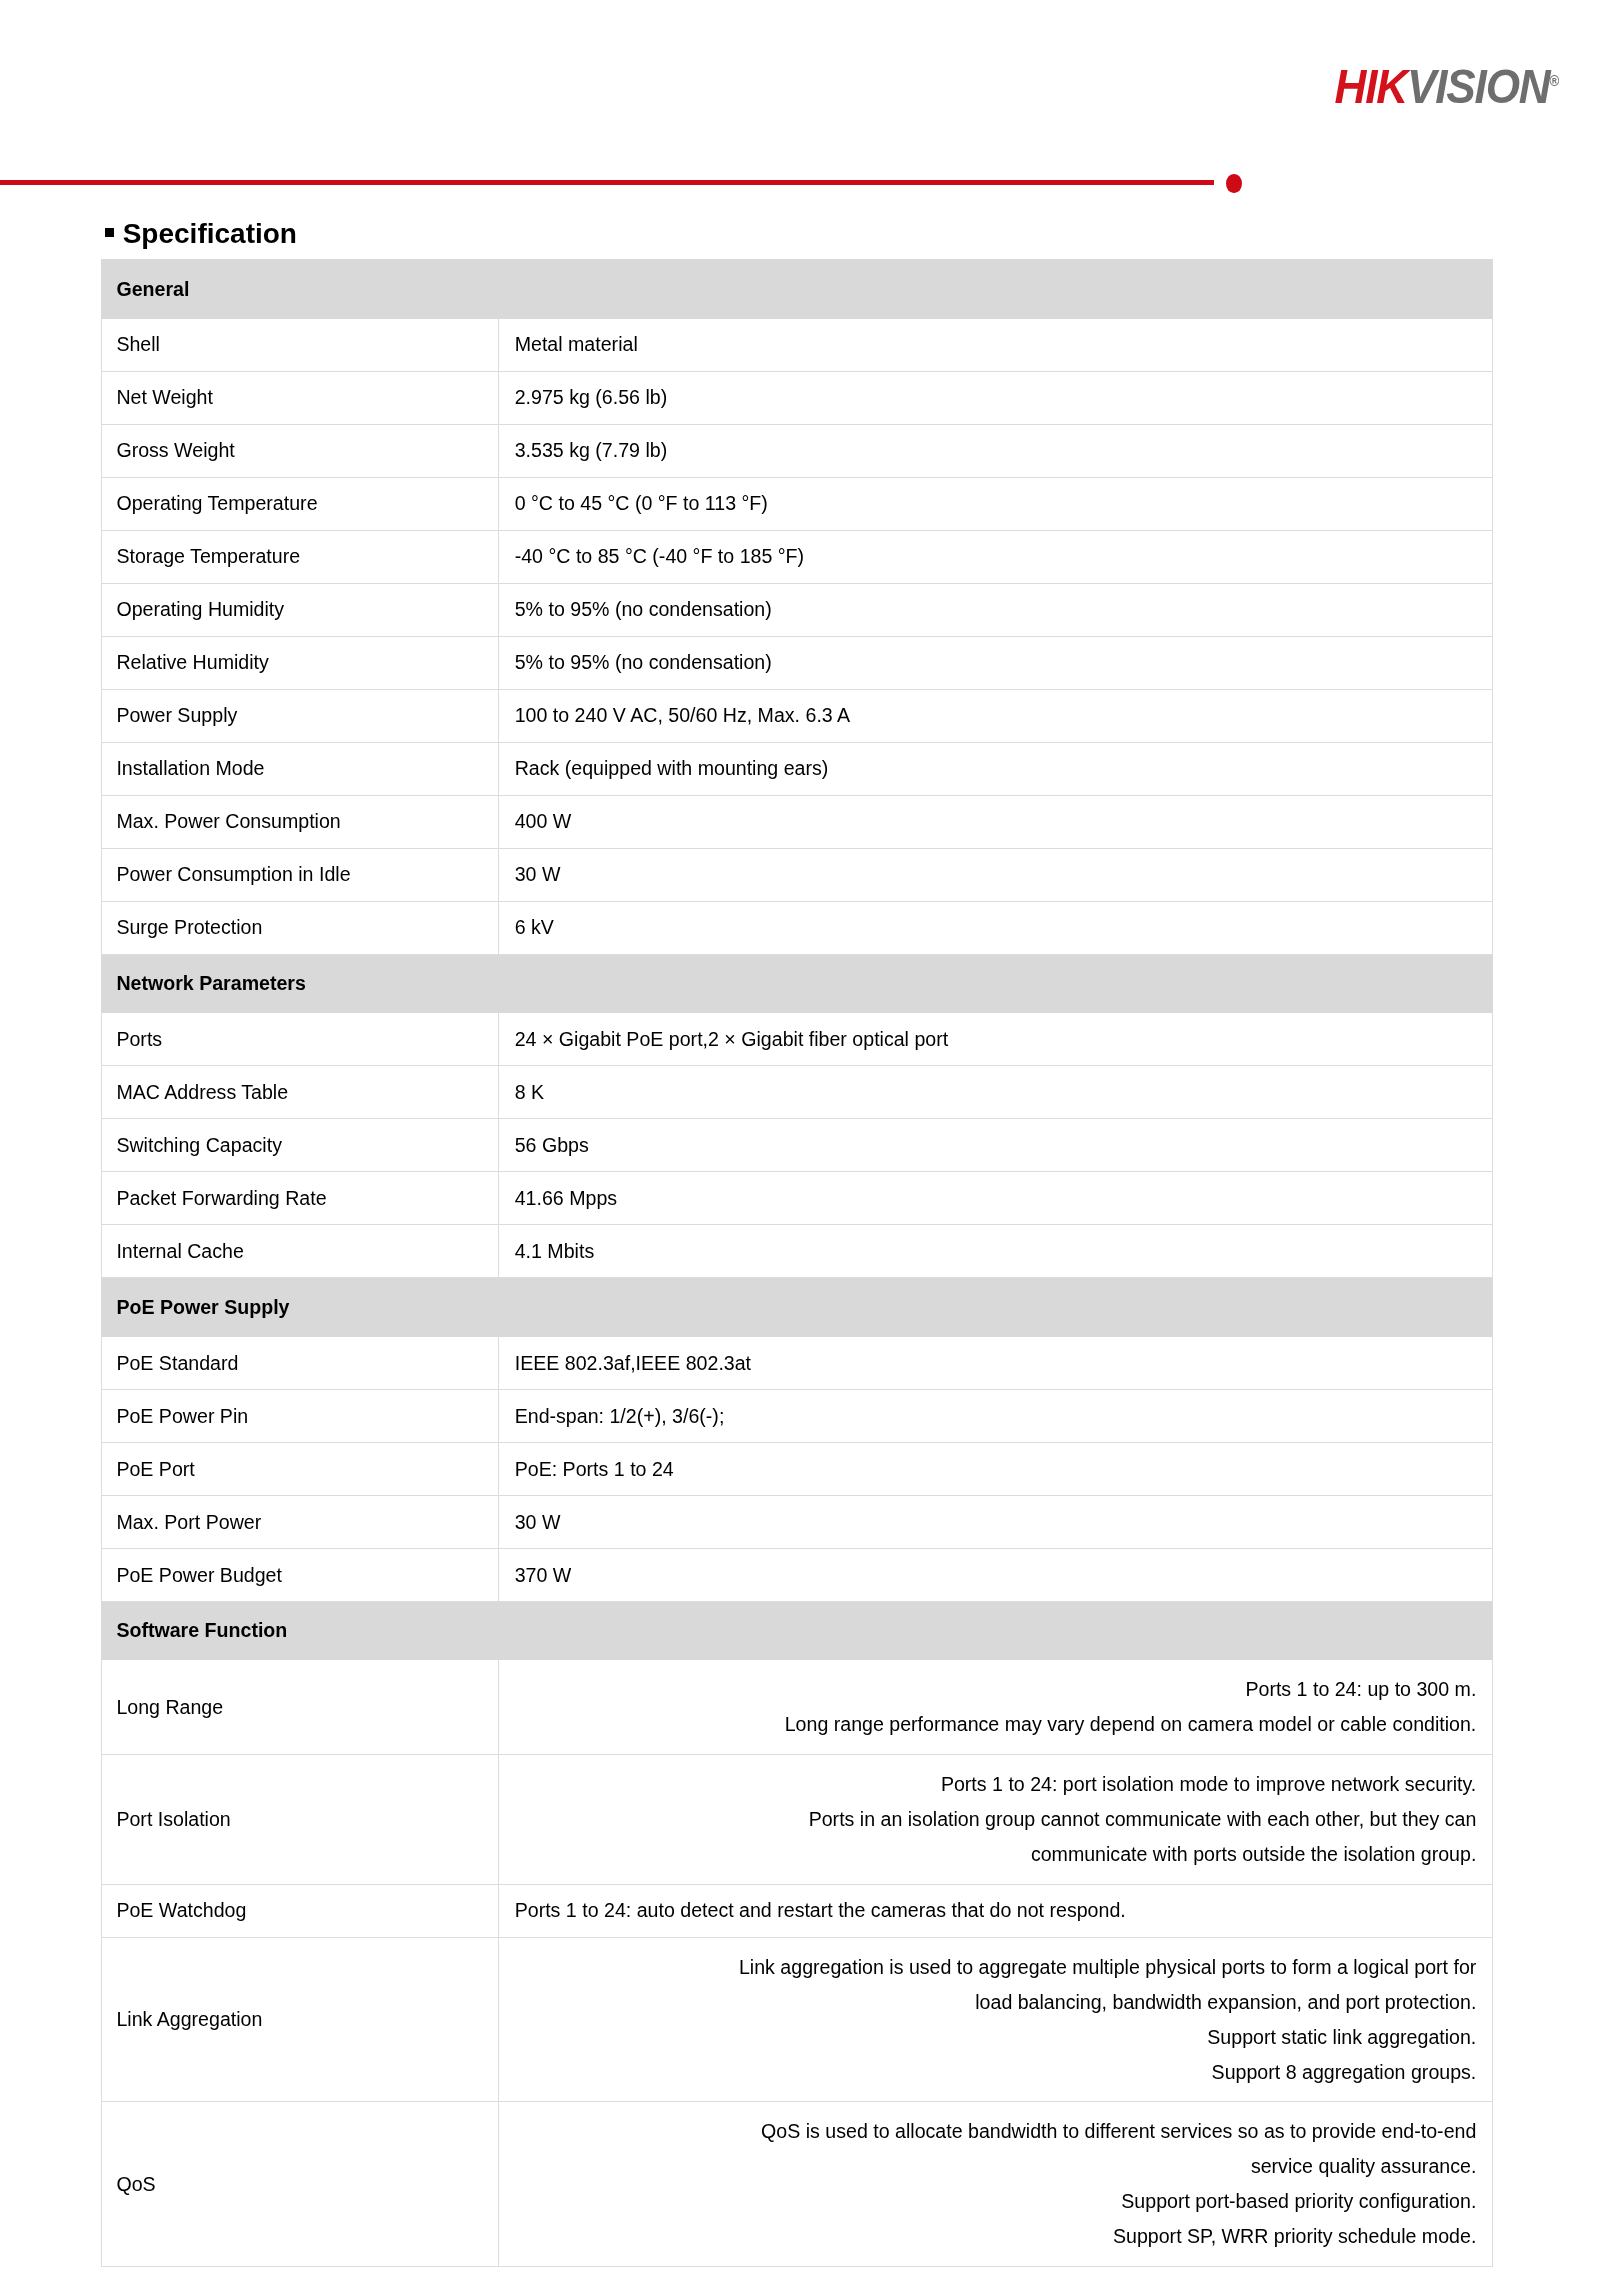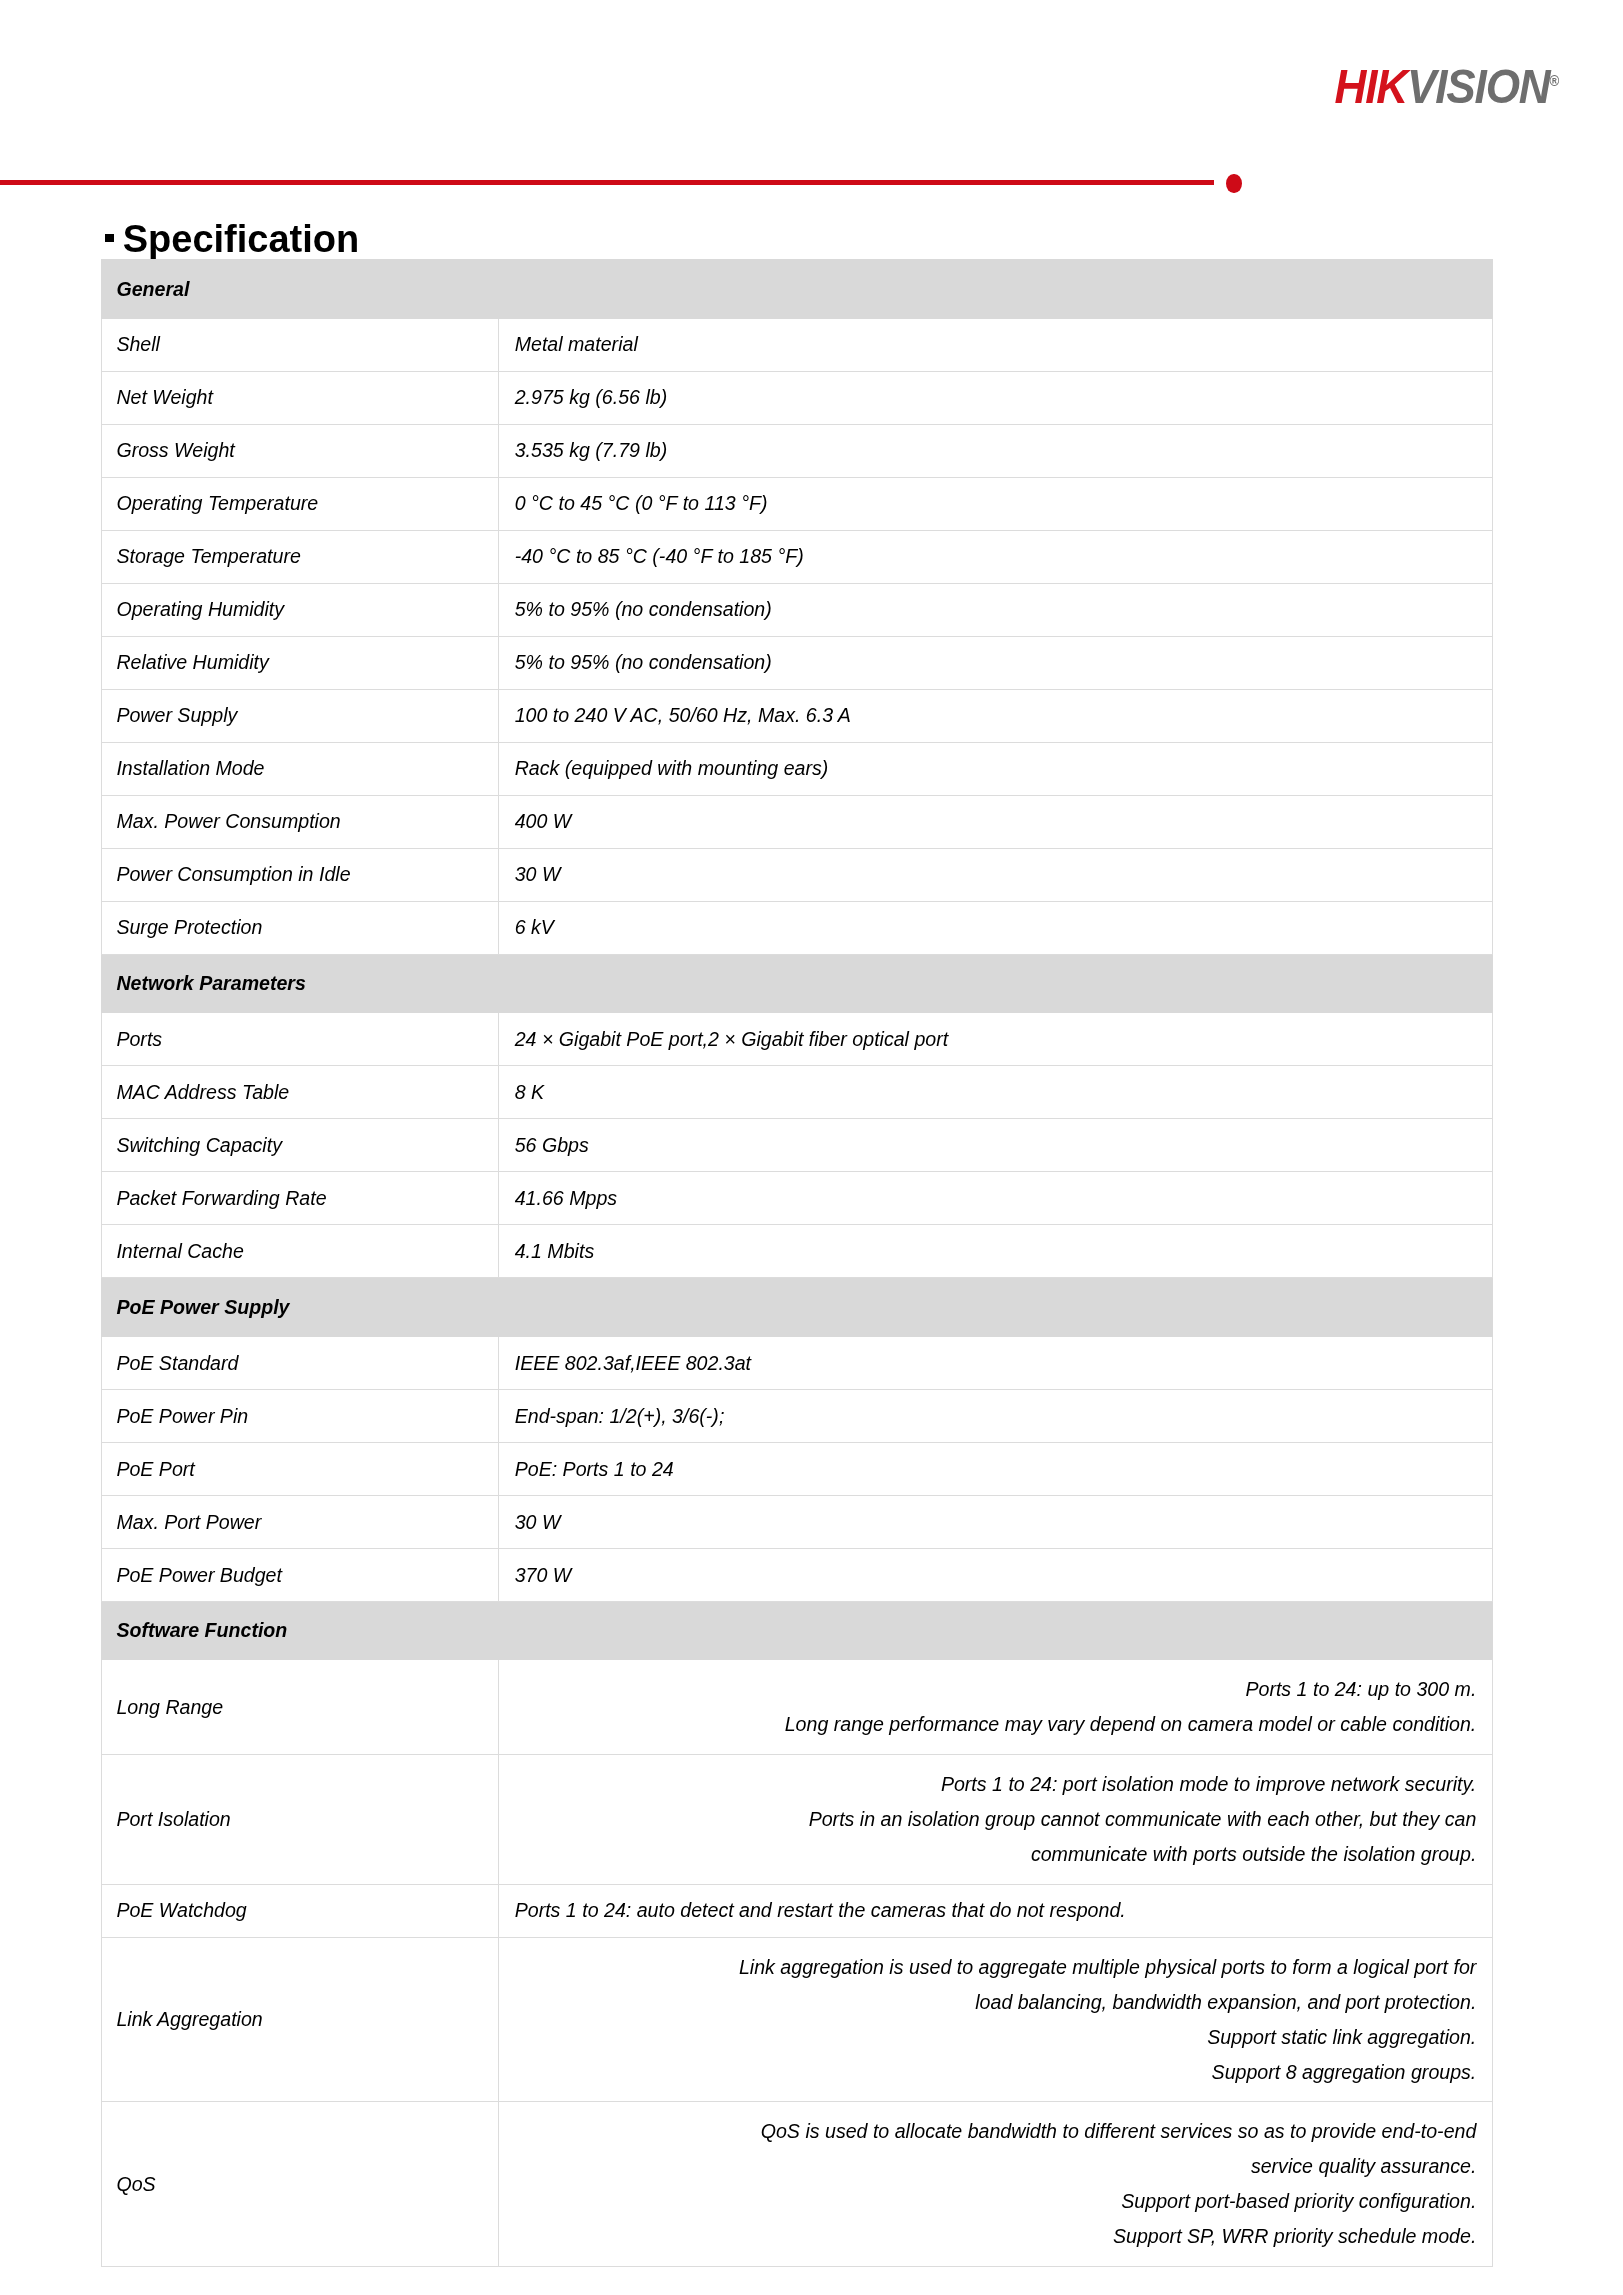--- a/index.html
+++ b/index.html
@@ -71,21 +71,21 @@
     height: 19.6px;
     background: #CE0A17;
     border-radius: 50%;
   }
 
   
   .section-heading {
     position: absolute;
     top: 219px;
     left: 105px;
-    font-size: 38px;
+    font-size: 28px;
     font-weight: bold;
     line-height: 1.1;
     display: flex;
     align-items: center;
     white-space: nowrap;
     text-align: center;
   }
   .heading-bullet {
     display: inline-block;
     width: 8.5px;
@@ -106,21 +106,20 @@
     font-size: 19.6px;
   }
   .spec-table col.c-label { width: 397px; }
   .spec-table col.c-value { width: 994px; }
 
   .spec-table td {
     border: 0.7px solid #DCDCDC;
     padding: 0;
     vertical-align: middle;
     line-height: 1.45;
-    font-style: italic;
   }
 
   tr.section-row td {
     background: #D9D9D9;
     font-weight: bold;
     padding: 11.8px 14.4px 11.8px 14.4px;
     height: 34px;
     border-left: 0.7px solid #D9D9D9;
     border-right: 0.7px solid #D9D9D9;
     border-top: 0.7px solid #D9D9D9;

